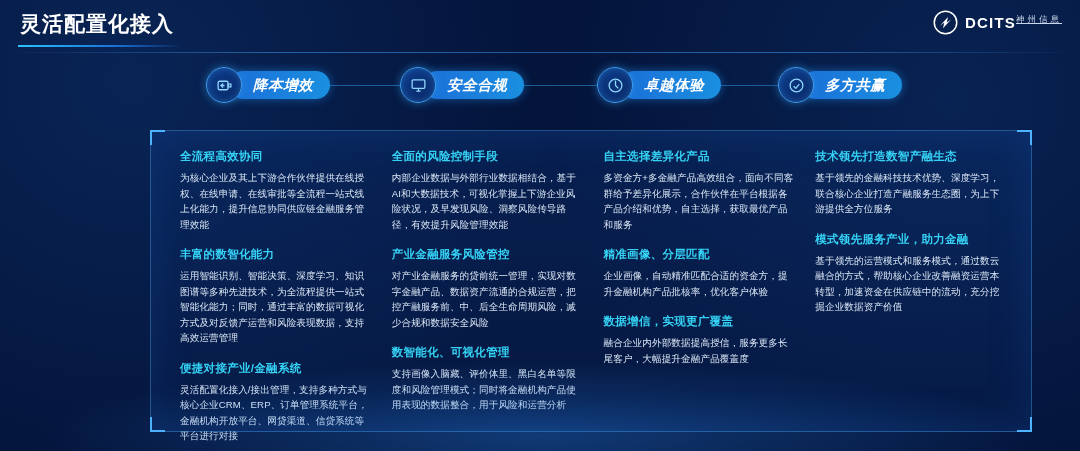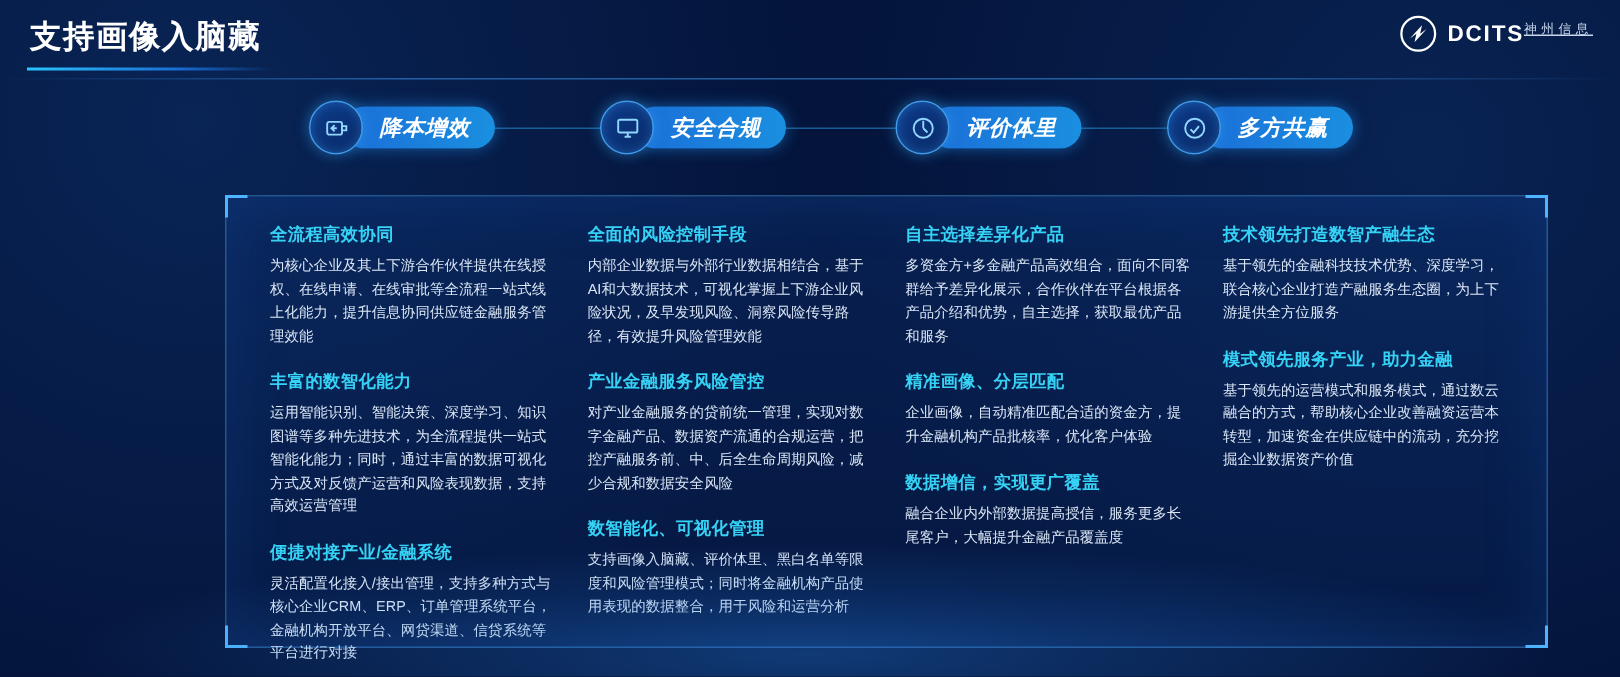--- a/index.html
+++ b/index.html
@@ -201,21 +201,21 @@
     background: radial-gradient(ellipse at center, rgba(40,130,230,0.35) 0%, rgba(10,40,100,0) 70%);
     pointer-events: none;
   }
 </style>
 </head>
 <body>
 
 <div class="slide">
 
   <div class="header">
-    <div class="title">支持画像入脑藏</div>
+    <div class="title">灵活配置化接入</div>
     <div class="title-underline"></div>
     <div class="logo">
       <svg class="logo-mark" viewBox="0 0 40 40">
         <circle cx="20" cy="20" r="18" fill="none" stroke="#ffffff" stroke-width="2.4"></circle>
         <path d="M11 25 L24 11 L22 20 L29 15 L16 29 L18 20 Z" fill="#ffffff"></path>
       </svg>
       <span class="logo-text">
         <span class="logo-en">DCITS</span>
         <span class="logo-cn">神州信息</span>
       </span>
@@ -247,21 +247,21 @@
       <span class="pill-label">安全合规</span>
     </div>
 
     <div class="pill" style="left:597px;">
       <span class="pill-icon">
         <svg width="17" height="17" viewBox="0 0 24 24" fill="none" stroke="#8fd7ff" stroke-width="1.8">
           <circle cx="12" cy="12" r="9"></circle>
           <path d="M12 12V5M12 12l4 4"></path>
         </svg>
       </span>
-      <span class="pill-label">评价体里</span>
+      <span class="pill-label">卓越体验</span>
     </div>
 
     <div class="pill" style="left:778px;">
       <span class="pill-icon">
         <svg width="17" height="17" viewBox="0 0 24 24" fill="none" stroke="#8fd7ff" stroke-width="1.8">
           <circle cx="12" cy="12" r="9"></circle>
           <path d="M8 13l3 3 5-6"></path>
         </svg>
       </span>
       <span class="pill-label">多方共赢</span>

